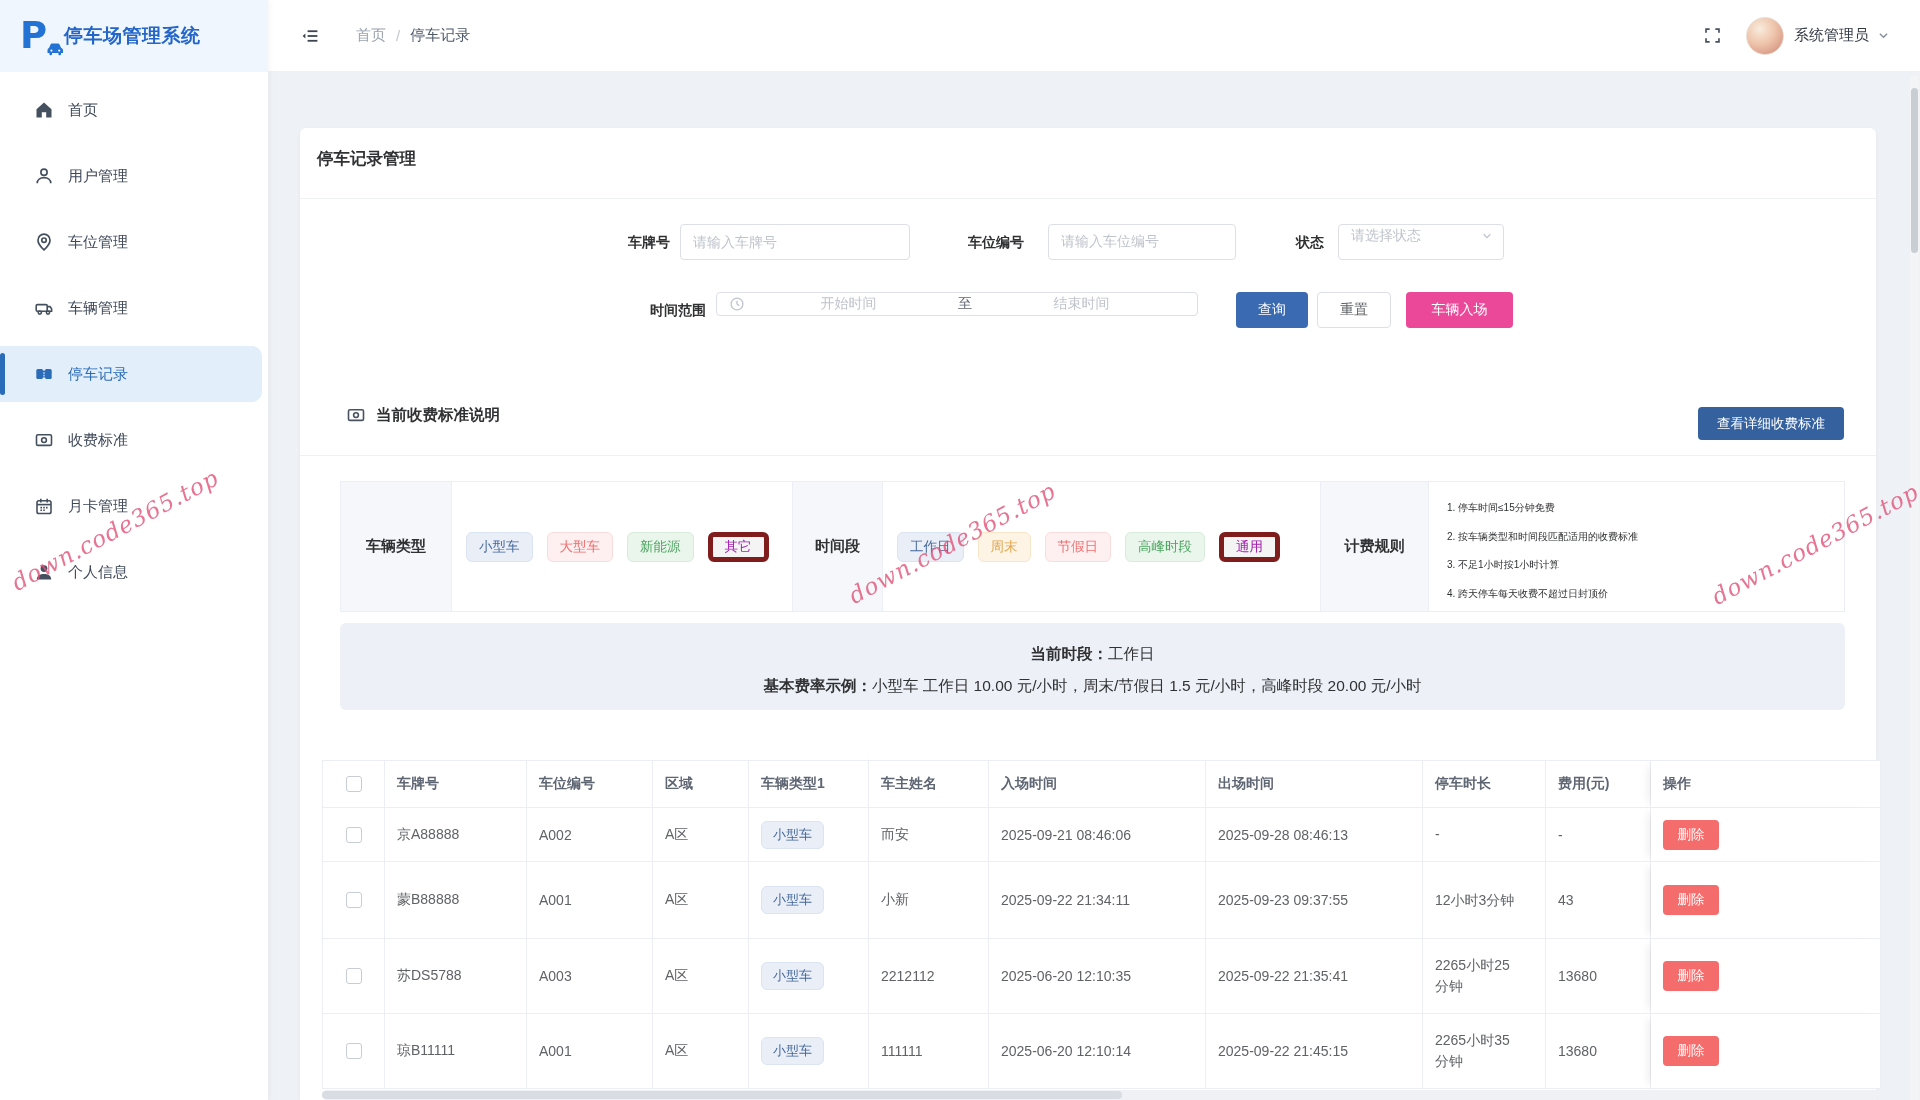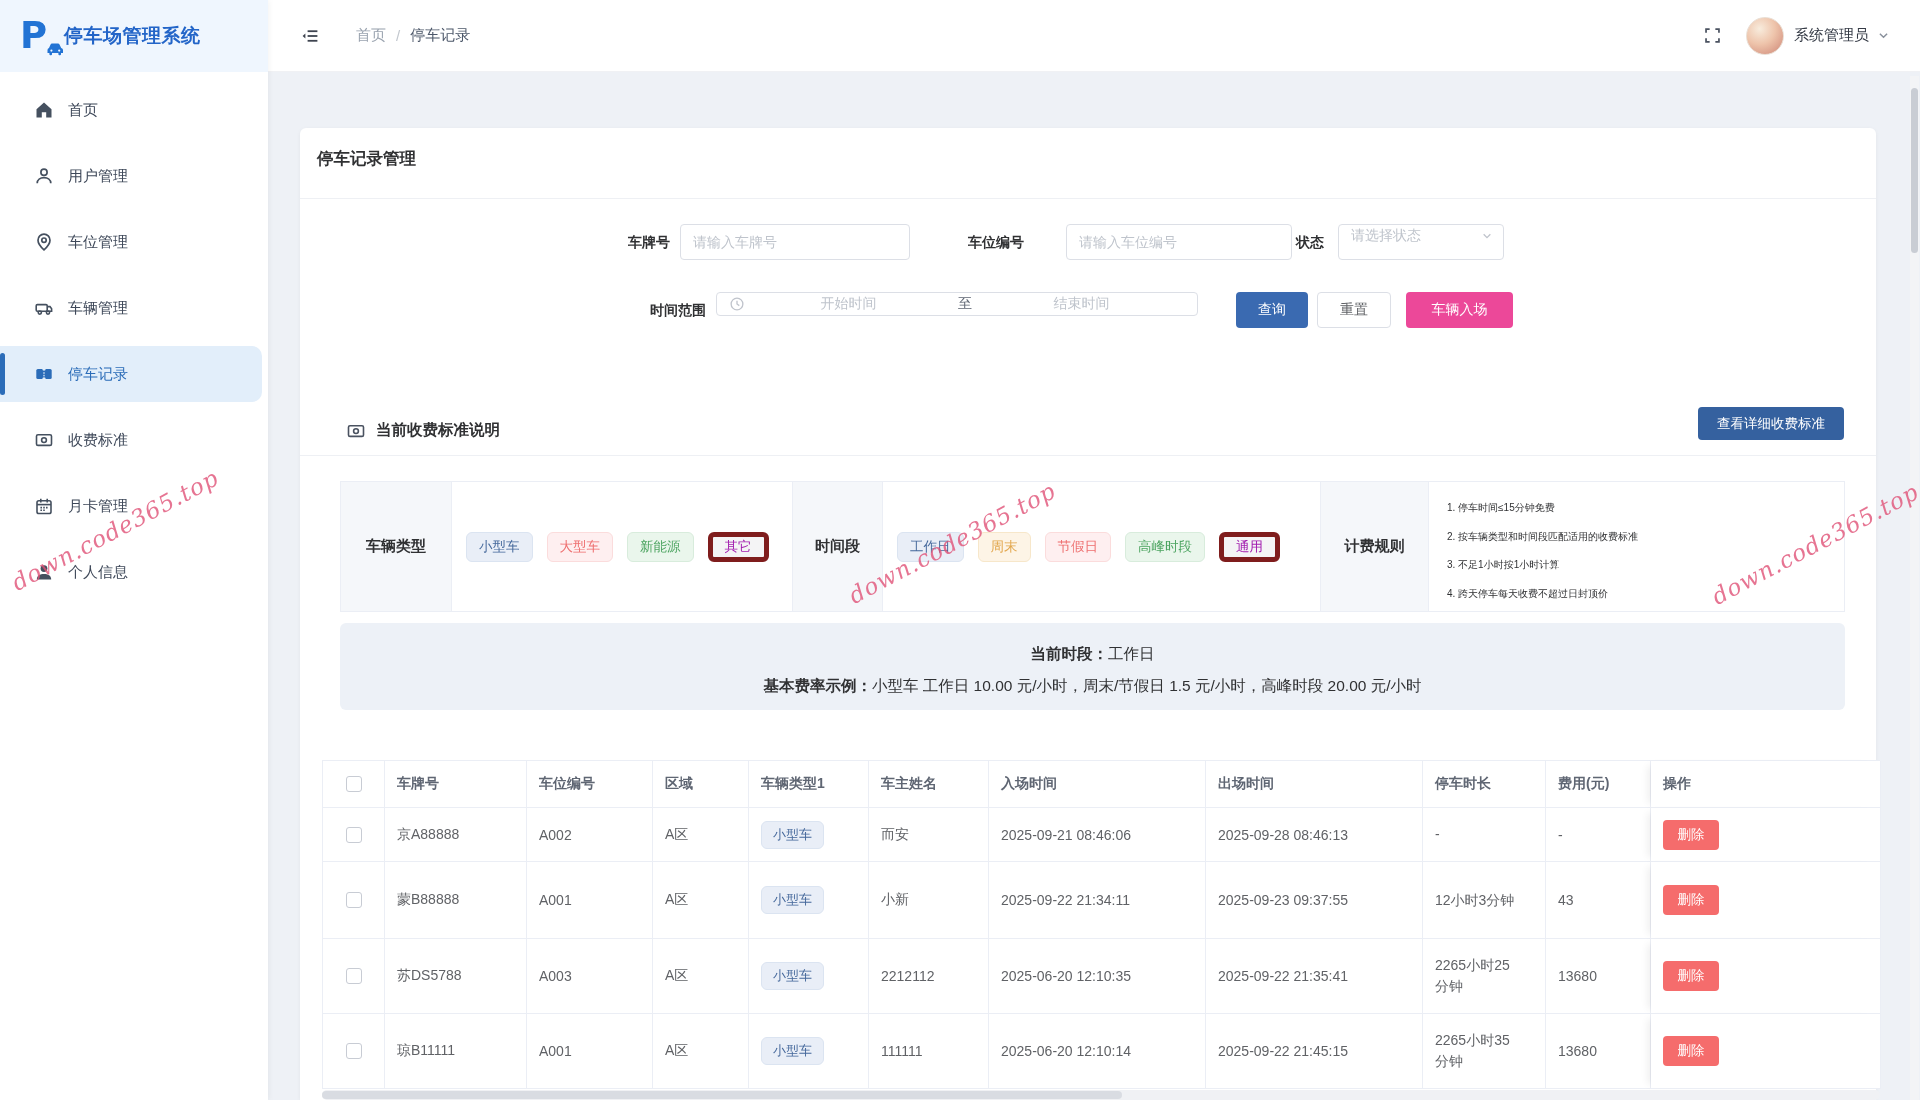--- a/index.html
+++ b/index.html
@@ -48,21 +48,21 @@
   .f-select .ph { font-size:14px; color:#bfc4cc; flex:1; }
   .range { position:absolute; height:24px; border:1px solid #dcdfe6; border-radius:4px; background:#fff; display:flex; align-items:center; padding:0 12px; }
   .range .ph { font-size:14px; color:#bfc4cc; flex:1; text-align:center; }
   .range .to { font-size:14px; color:#5f6673; padding:0 6px; }
   .btn { position:absolute; height:36px; border:none; border-radius:4px; font-size:14px; font-family:inherit; cursor:pointer; }
   .btn-primary { background:#3a6ab1; color:#fff; }
   .btn-plain { background:#fff; color:#606266; border:1px solid #dcdfe6; }
   .btn-success { background:#ec4899; color:#fff; }
 
   
-  .fee-head { position:absolute; left:46px; top:277px; height:36px; display:flex; align-items:flex-end; }
+  .fee-head { position:absolute; left:46px; top:277px; height:36px; display:flex; align-items:flex-start; }
   .fee-head .fh-icon { color:#4a5260; margin-right:10px; }
   .fee-head .fh-title { font-size:15.5px; font-weight:700; color:#303133; }
   .btn-detail { position:absolute; left:1398px; top:279px; width:146px; height:33px; background:#35619f; color:#fff; border:none; border-radius:4px; font-size:13.5px; font-family:inherit; cursor:pointer; }
   .fee-block { position:absolute; left:40px; top:353px; width:1505px; height:131px; display:flex; border:1px solid #ebeef5; }
   .fee-cell { border-right:1px solid #ebeef5; display:flex; align-items:center; }
   .fee-cell:last-child { border-right:none; }
   .fee-label { background:#f5f7fa; justify-content:center; font-size:15px; font-weight:700; color:#303133; }
   .fee-tags { padding-left:14px; gap:14px; background:#fff; }
   .tag { height:30px; display:inline-flex; align-items:center; padding:0 12px; border-radius:6px; font-size:13.5px; white-space:nowrap; }
   .tag-blue   { background:#e9eef7; color:#46699c; border:1px solid #dbe4f1; }
@@ -209,21 +209,21 @@
   </div>
 </header>
 
 <main class="card">
   <h1 class="page-title">停车记录管理</h1>
   <div class="divider d1"></div>
 
   <label class="f-label" style="left:296px; top:96px; width:74px;">车牌号</label>
   <input class="f-input" style="left: 380px; top: 96px; width: 230px;" placeholder="请输入车牌号">
   <label class="f-label" style="left:630px; top:96px; width:94px;">车位编号</label>
-  <input class="f-input" style="left: 766px; top: 96px; width: 226px;" placeholder="请输入车位编号">
+  <input class="f-input" style="left: 748px; top: 96px; width: 188px; font-family: Liberation Serif, serif;" placeholder="请输入车位编号">
   <label class="f-label" style="left:968px; top:96px; width:56px;">状态</label>
   <div class="f-select" style="left:1038px; top:96px; width:166px;">
     <span class="ph">请选择状态</span>
     <svg width="12" height="12" viewBox="0 0 18 18" fill="none" stroke="#c0c4cc" stroke-width="2">
         <path d="M4 6.5 L9 11.5 L14 6.5"></path>
       </svg>
   </div>
 
   <label class="f-label" style="left:318px; top:164px; width:88px;">时间范围</label>
   <div class="range" style="left:416px; top:164px; width:482px;">

